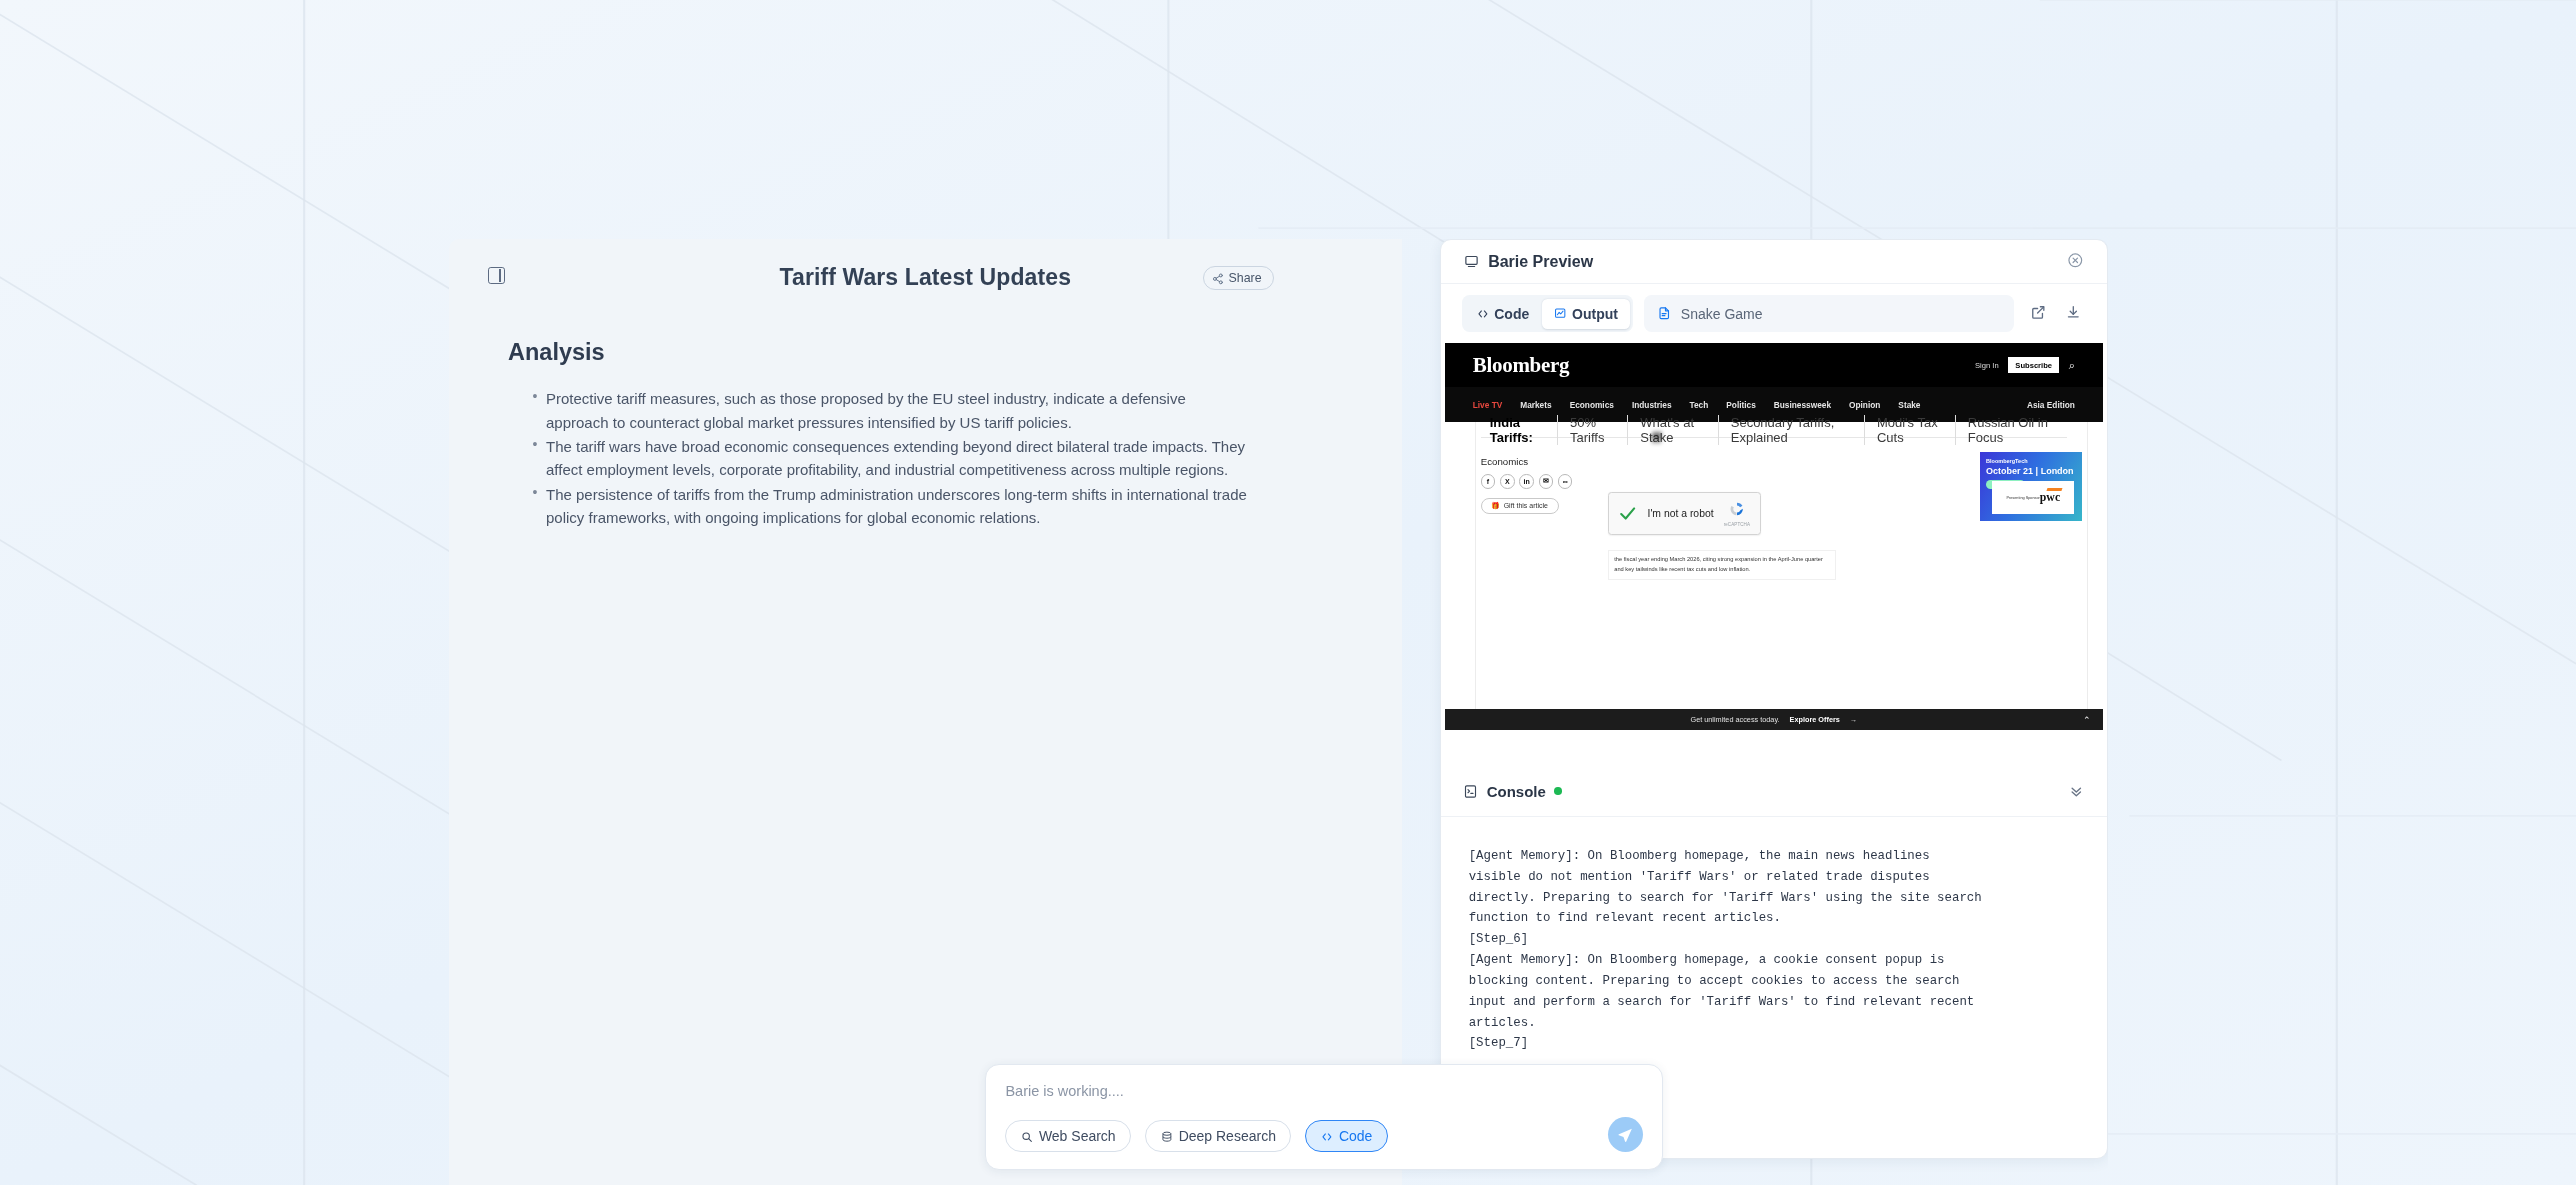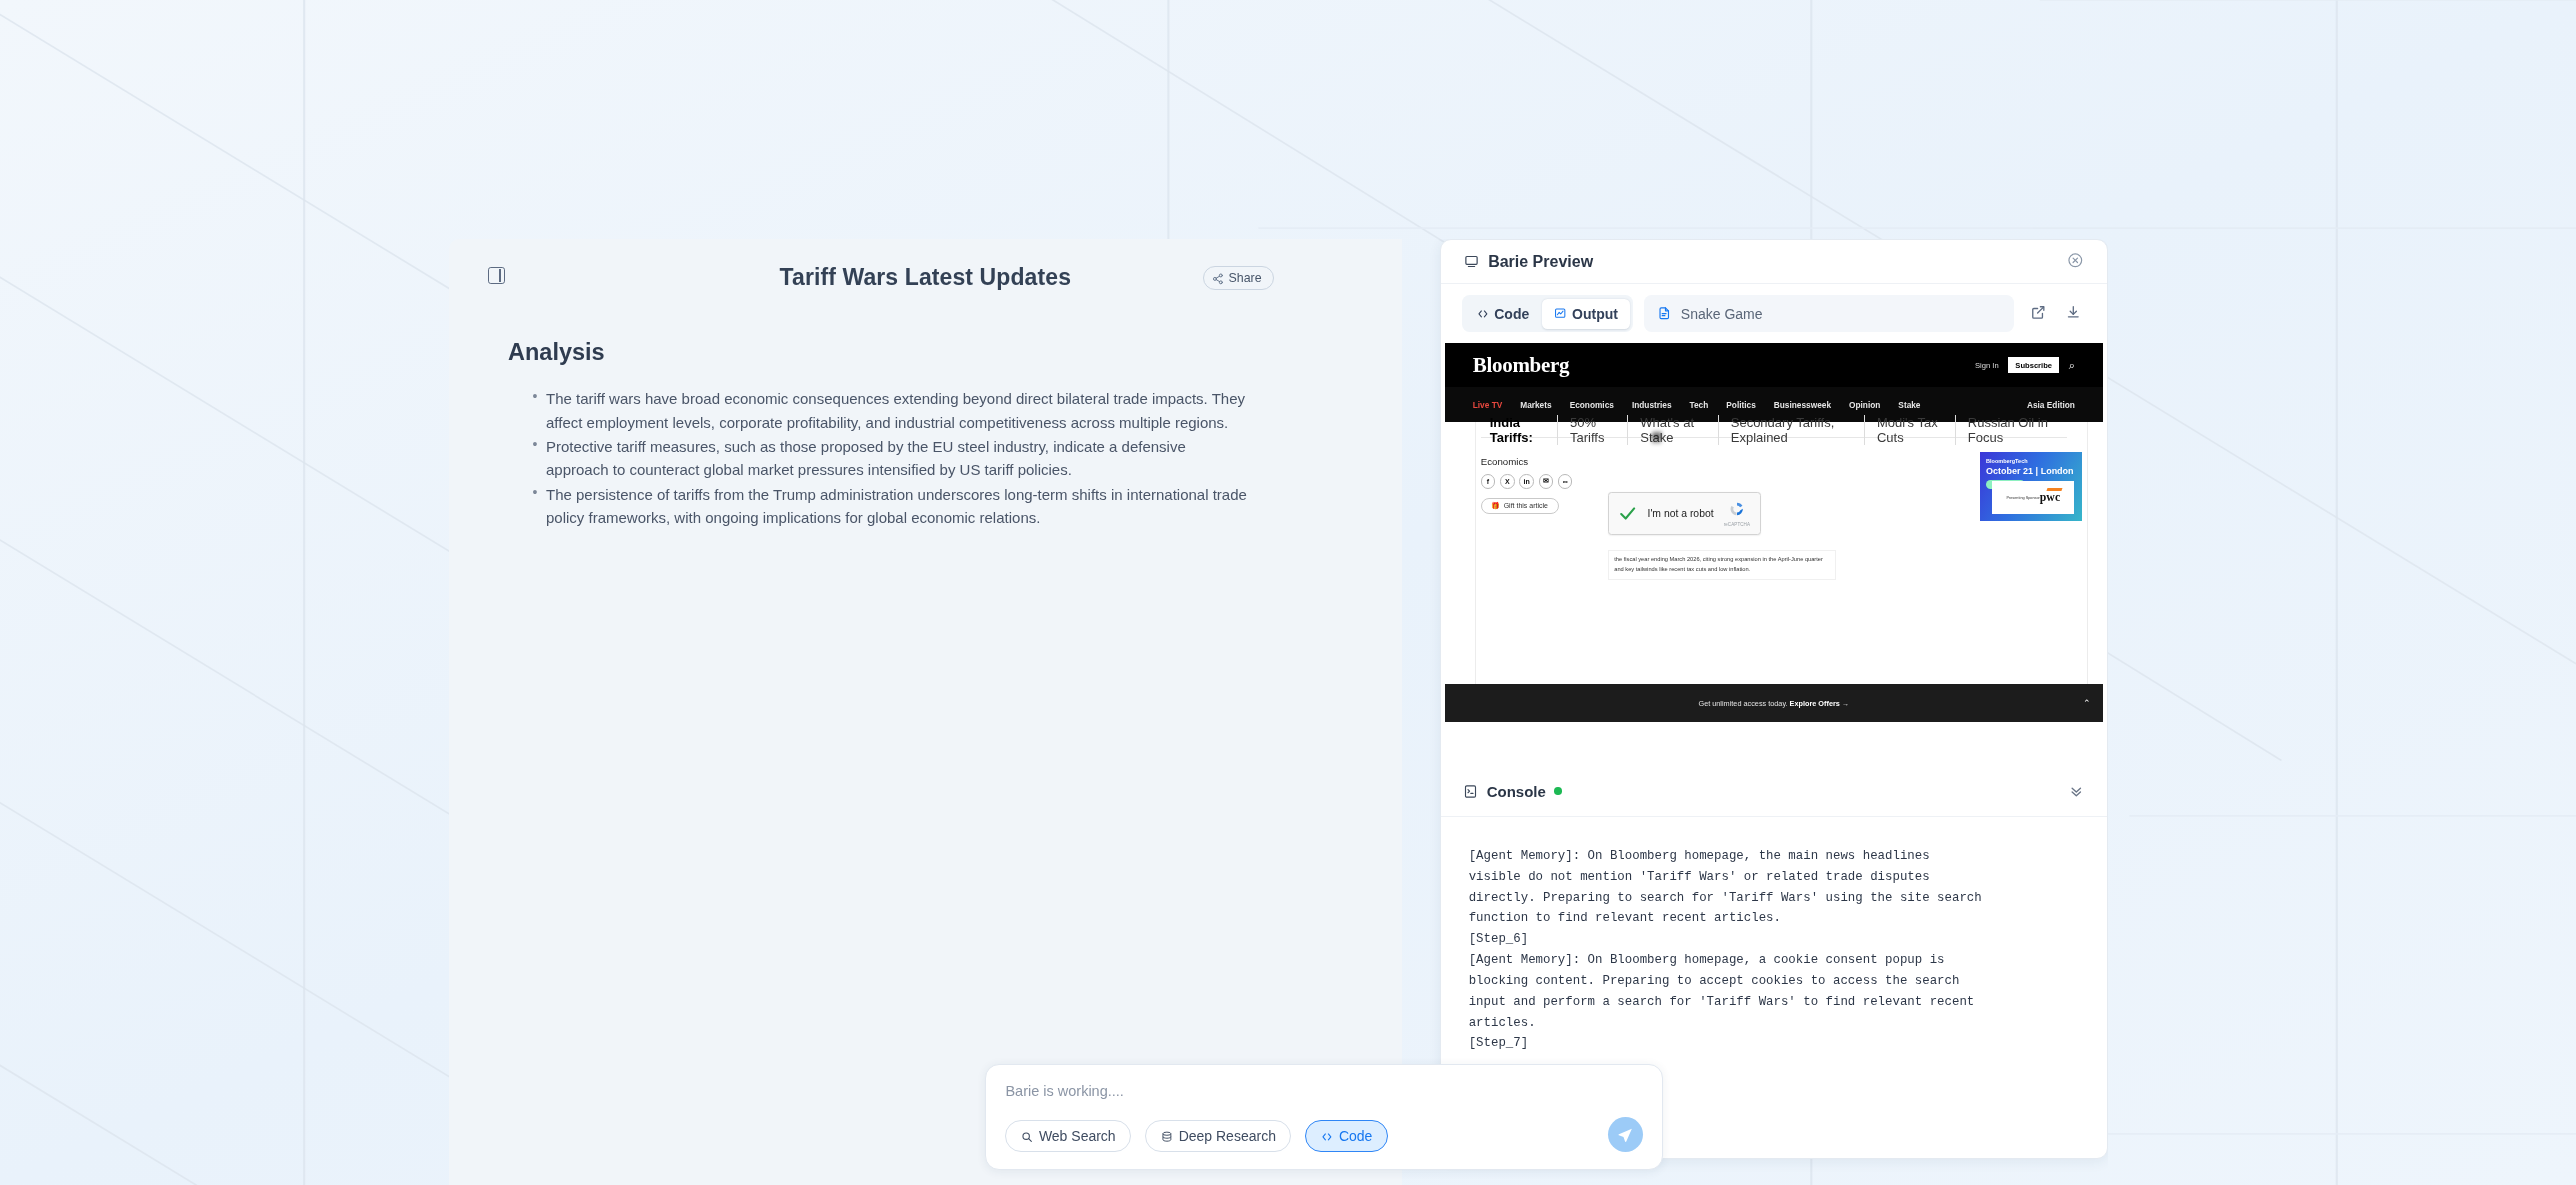--- a/index.html
+++ b/index.html
@@ -297,24 +297,24 @@
     content: ""; position: absolute; right: -1.4px; top: -2.1px;
     width: 15px; height: 2.8px; background: #f5821f; transform: skewX(-20deg);
   }
   #bb-article-text {
     position: absolute; left: 163px; top: 207px; width: 228px;
     font-size: 5.7px; line-height: 1.7; color: #333;
     filter: blur(0.4px);
     background: #fff; padding: 4.1px 5.5px; border: 0.7px solid #f0f0f0;
   }
   #bb-footer {
-    position: absolute; left: 0; right: 0; bottom: 8px;
-    height: 38px; background: #1c1c1c;
+    position: absolute; left: 0; right: 0; bottom: 0;
+    height: 21px; background: #1c1c1c;
     display: flex; align-items: center; justify-content: center;
-    color: #e2e2e2; font-size: 7.3px; gap: 2px;
+    color: #e2e2e2; font-size: 7.3px; gap: 10px;
   }
   #bb-footer b { color: #fff; }
   #bb-footer-caret { position: absolute; right: 12.4px; color: #fff; font-size: 9px; }
   #bb-left-rule { position:absolute; left:30px; top:79px; bottom:21px; width:0.7px; background:#ececec; }
   #bb-right-rule { position:absolute; right:15px; top:79px; bottom:21px; width:0.7px; background:#ececec; }
 
   
   #console-header {
     height: 51px;
     margin-top: 36px;
@@ -389,22 +389,22 @@
           <line x1="8.6" y1="10.5" x2="15.4" y2="6.5"></line>
             <line x1="8.6" y1="13.5" x2="15.4" y2="17.5"></line>
         </svg>
         <span>Share</span>
       </div>
     </div>
 
     <div id="doc-body">
       <div id="analysis-heading">Analysis</div>
       <ul id="bullet-list">
+        <li>Protective tariff measures, such as those proposed by the EU steel industry, indicate a defensive approach to counteract global market pressures intensified by US tariff policies.</li>
         <li>The tariff wars have broad economic consequences extending beyond direct bilateral trade impacts. They affect employment levels, corporate profitability, and industrial competitiveness across multiple regions.</li>
-        <li>Protective tariff measures, such as those proposed by the EU steel industry, indicate a defensive approach to counteract global market pressures intensified by US tariff policies.</li>
         <li>The persistence of tariffs from the Trump administration underscores long-term shifts in international trade policy frameworks, with ongoing implications for global economic relations.</li>
       </ul>
     </div>
 
     <div id="composer">
       <div id="composer-placeholder">Barie is working....</div>
       <div id="composer-row">
 
         <div class="chip">
           <svg width="11.8" height="11.8" viewBox="0 0 24 24" fill="none" stroke="#3f4c61" stroke-width="2.2" stroke-linecap="round">

